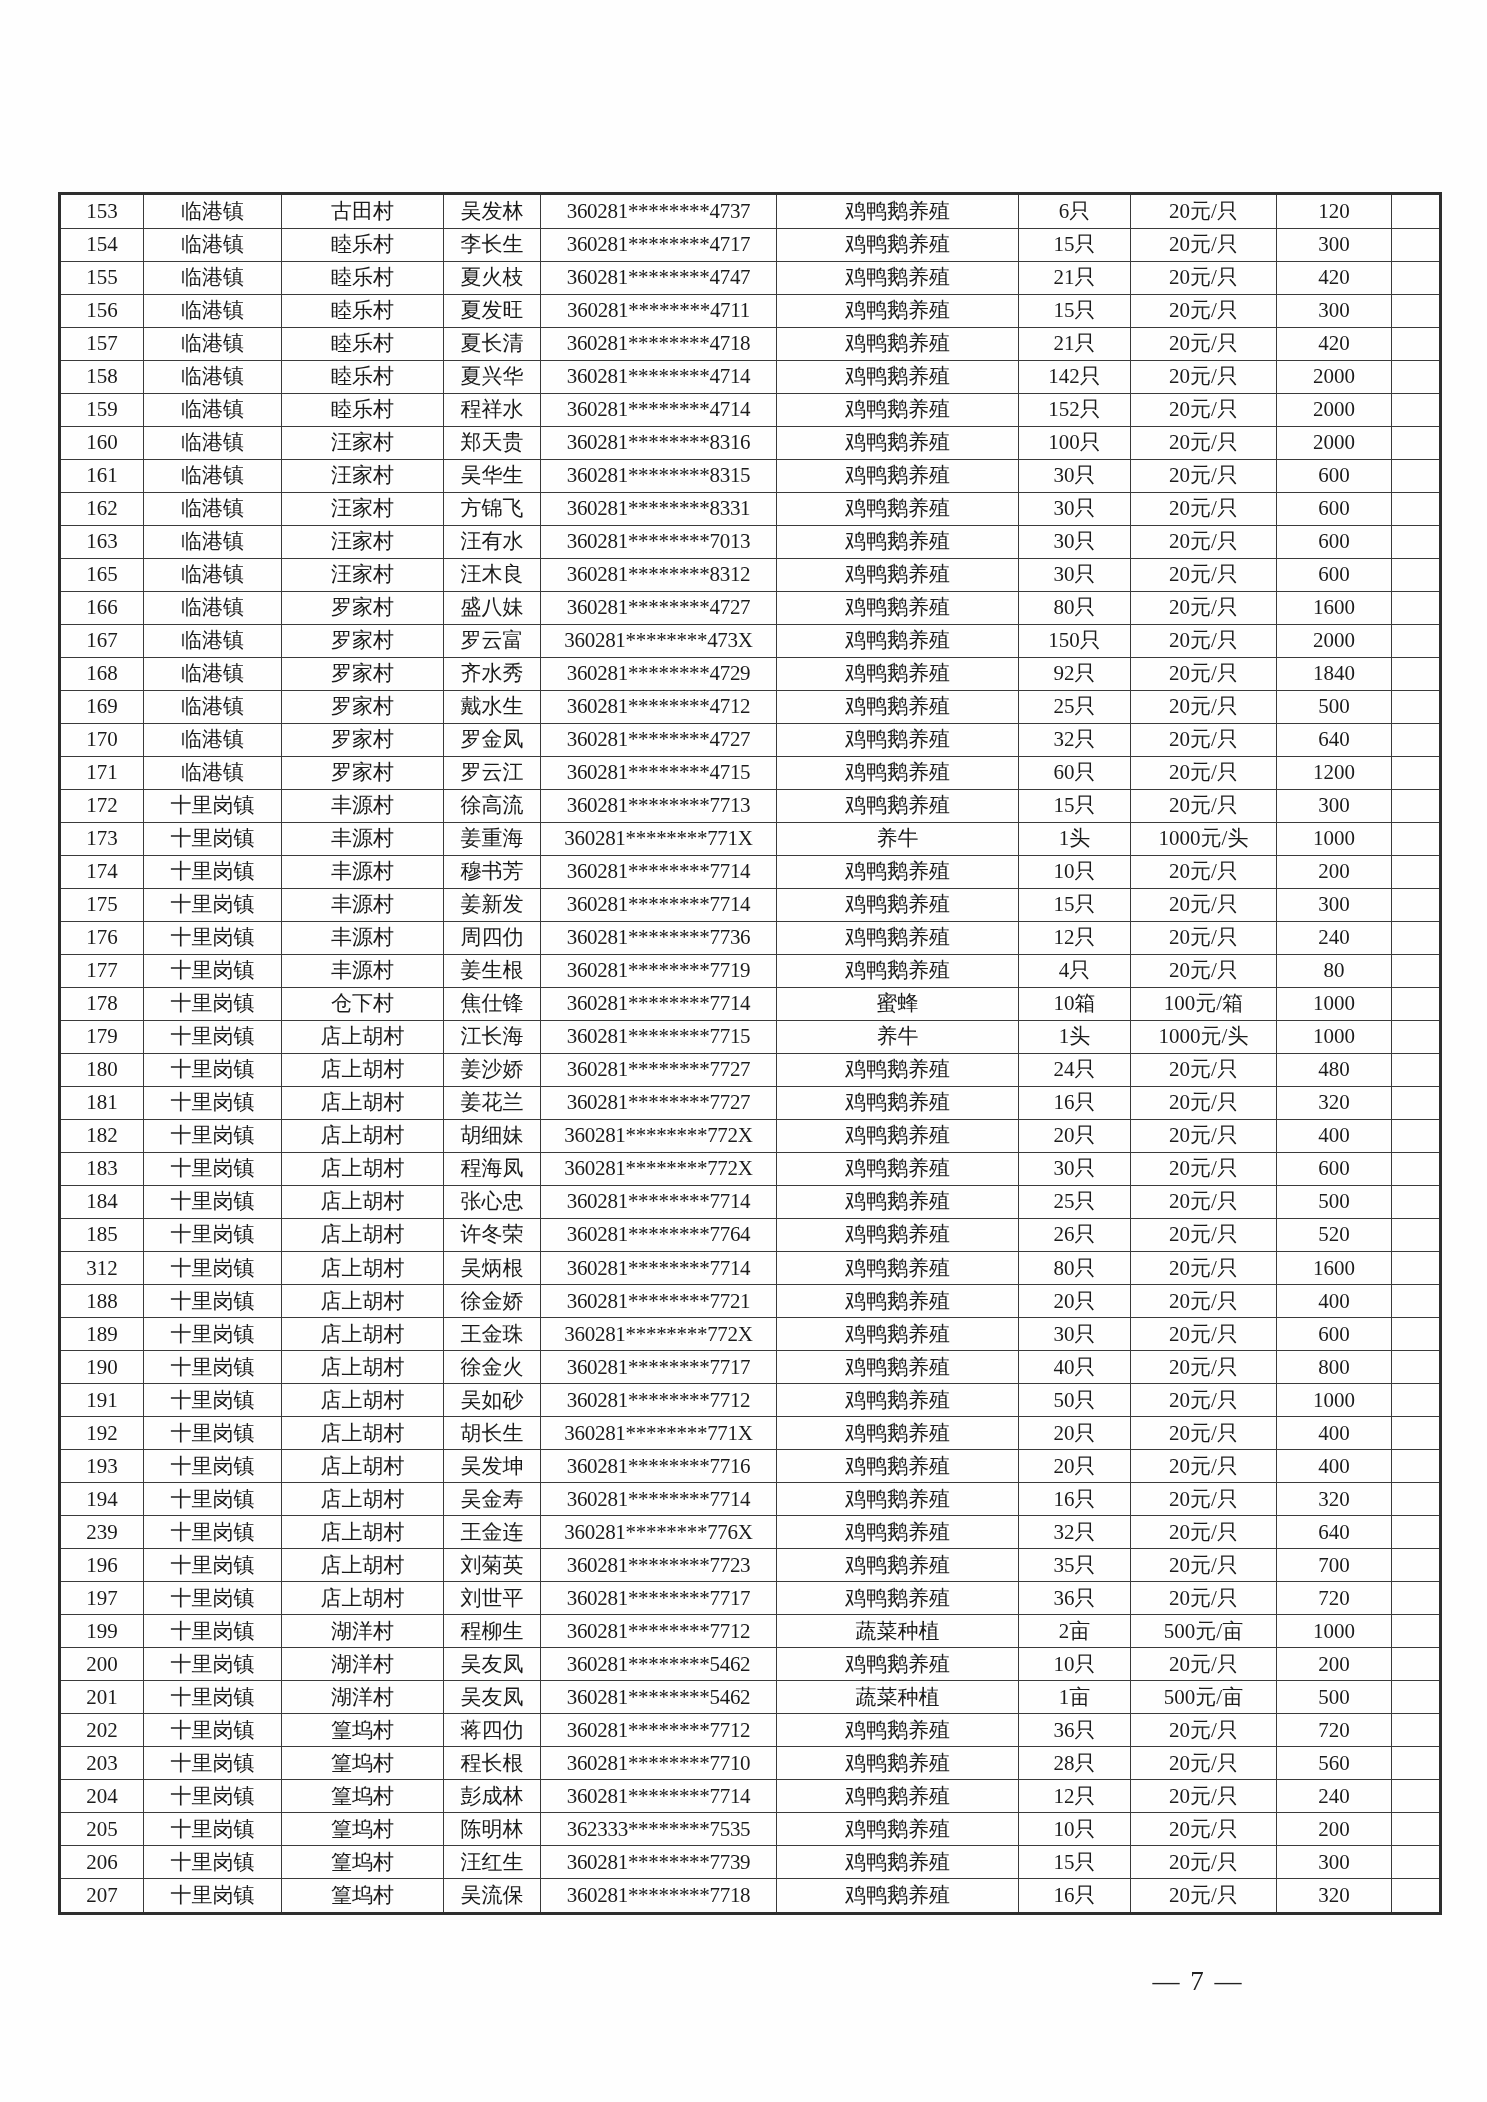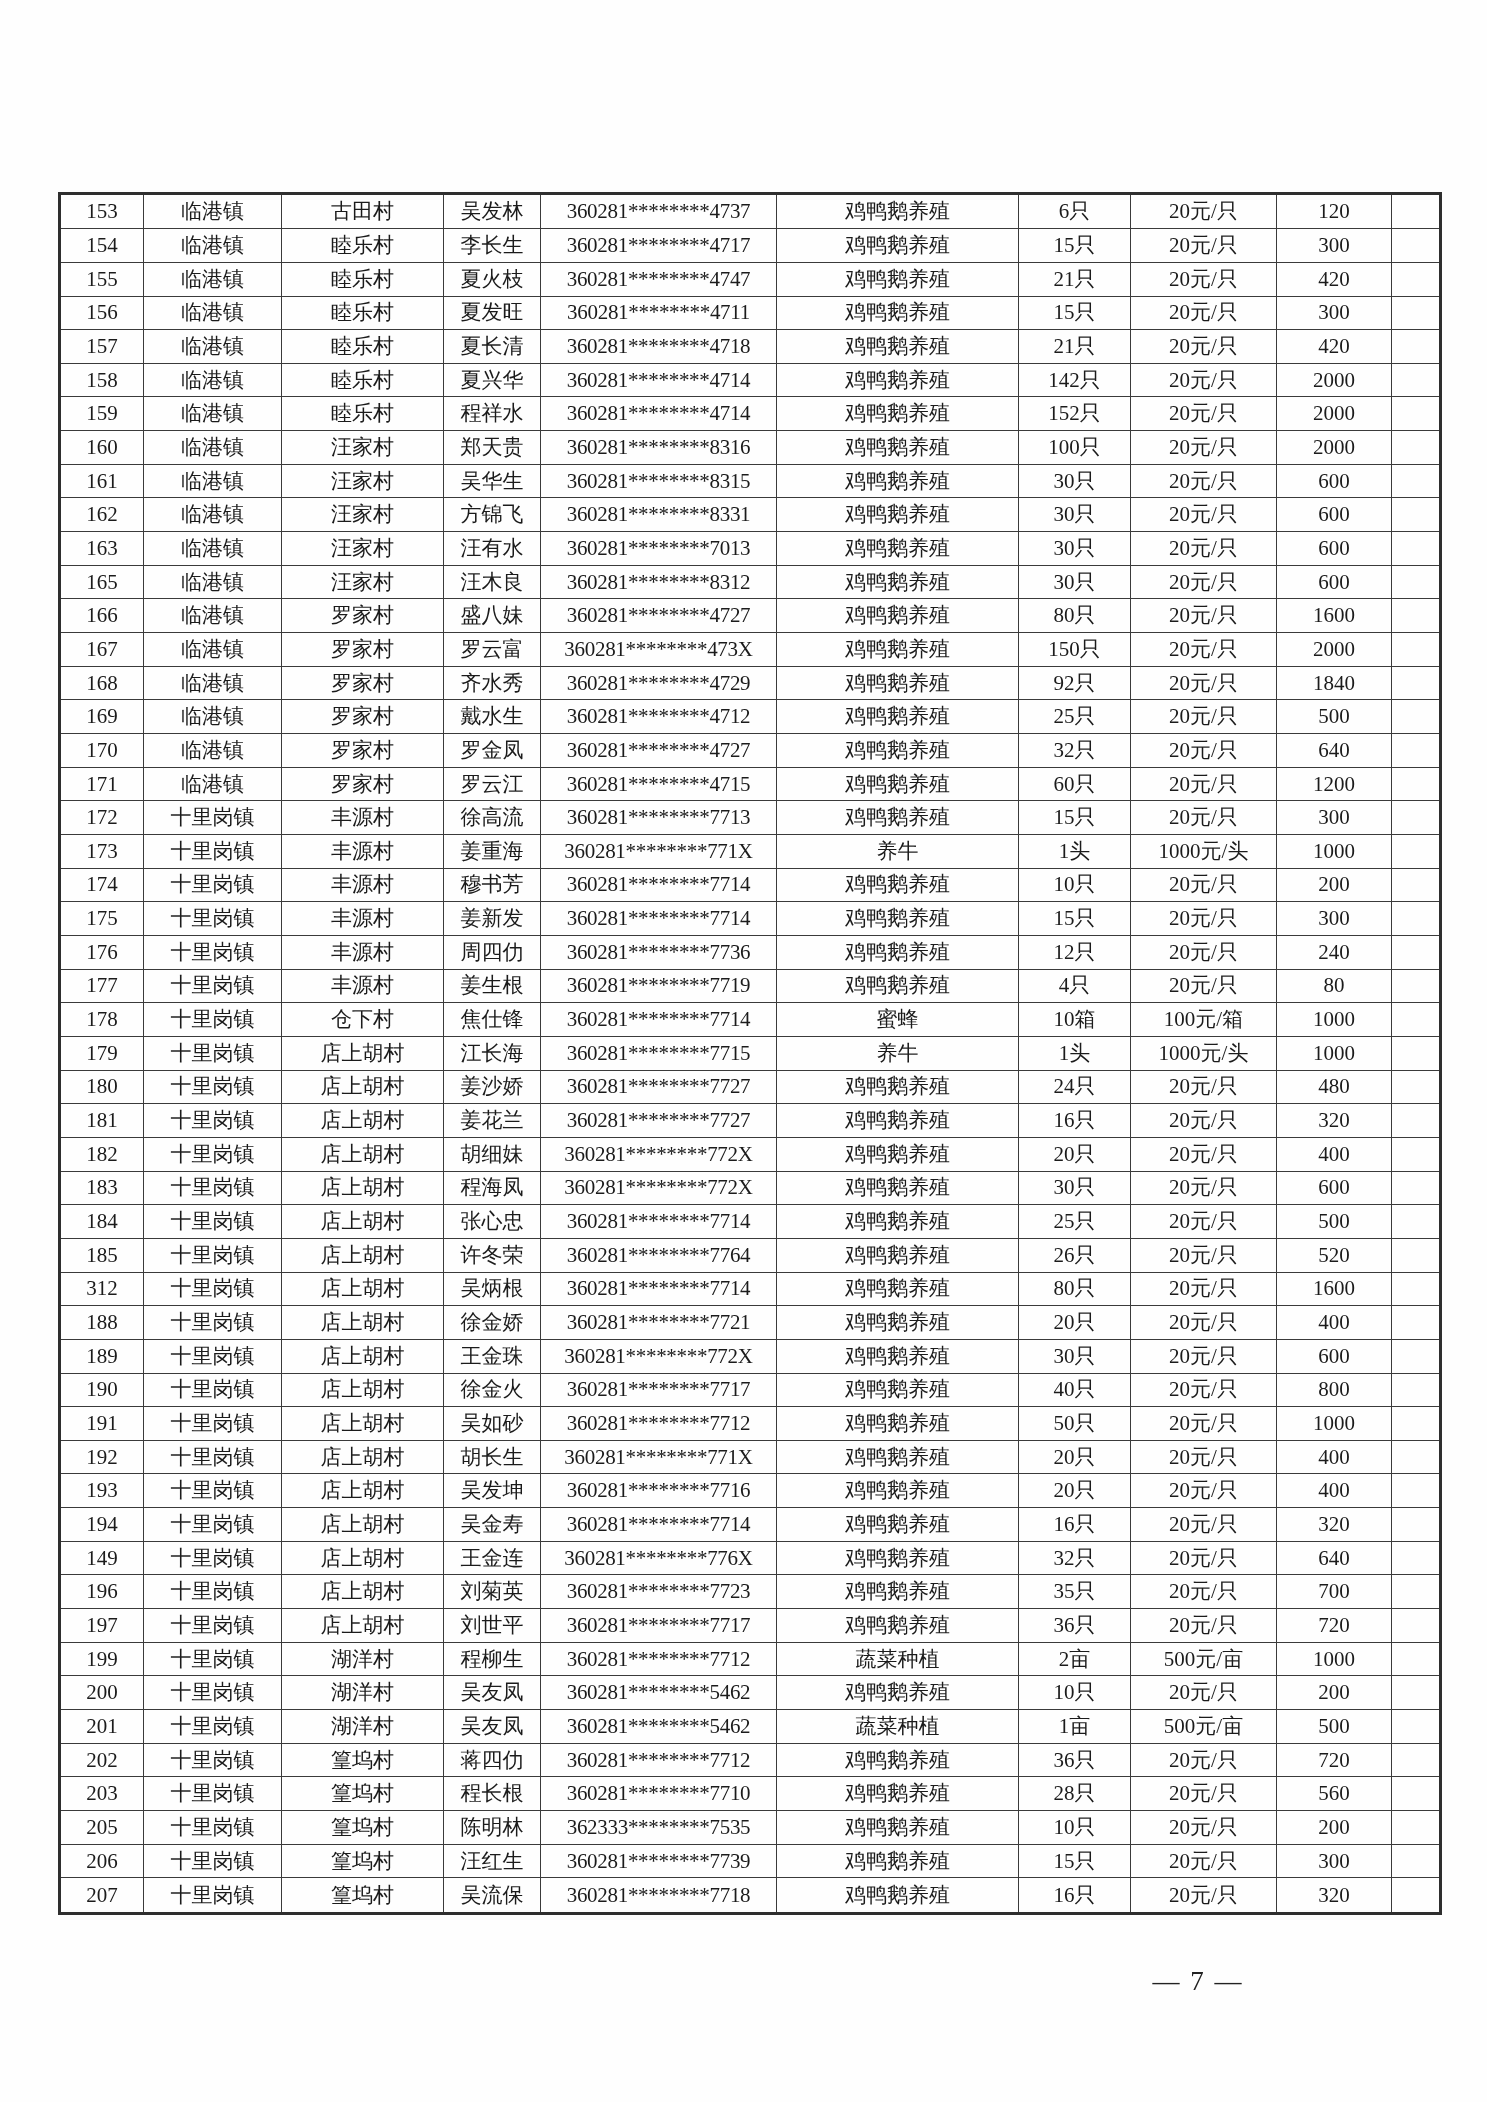--- a/index.html
+++ b/index.html
@@ -538,21 +538,21 @@
           <td>店上胡村</td>
           <td>吴金寿</td>
           <td class="c-id">360281********7714</td>
           <td>鸡鸭鹅养殖</td>
           <td class="c-num">16只</td>
           <td class="c-num">20元/只</td>
           <td class="c-num">320</td>
           <td></td>
         </tr>
         <tr>
-          <td class="c-num">149</td>
+          <td class="c-num">239</td>
           <td>十里岗镇</td>
           <td>店上胡村</td>
           <td>王金连</td>
           <td class="c-id">360281********776X</td>
           <td>鸡鸭鹅养殖</td>
           <td class="c-num">32只</td>
           <td class="c-num">20元/只</td>
           <td class="c-num">640</td>
           <td></td>
         </tr>
@@ -631,20 +631,32 @@
         <tr>
           <td class="c-num">203</td>
           <td>十里岗镇</td>
           <td>篁坞村</td>
           <td>程长根</td>
           <td class="c-id">360281********7710</td>
           <td>鸡鸭鹅养殖</td>
           <td class="c-num">28只</td>
           <td class="c-num">20元/只</td>
           <td class="c-num">560</td>
+          <td></td>
+        </tr>
+        <tr>
+          <td class="c-num">204</td>
+          <td>十里岗镇</td>
+          <td>篁坞村</td>
+          <td>彭成林</td>
+          <td class="c-id">360281********7714</td>
+          <td>鸡鸭鹅养殖</td>
+          <td class="c-num">12只</td>
+          <td class="c-num">20元/只</td>
+          <td class="c-num">240</td>
           <td></td>
         </tr>
         <tr>
           <td class="c-num">205</td>
           <td>十里岗镇</td>
           <td>篁坞村</td>
           <td>陈明林</td>
           <td class="c-id">362333********7535</td>
           <td>鸡鸭鹅养殖</td>
           <td class="c-num">10只</td>

